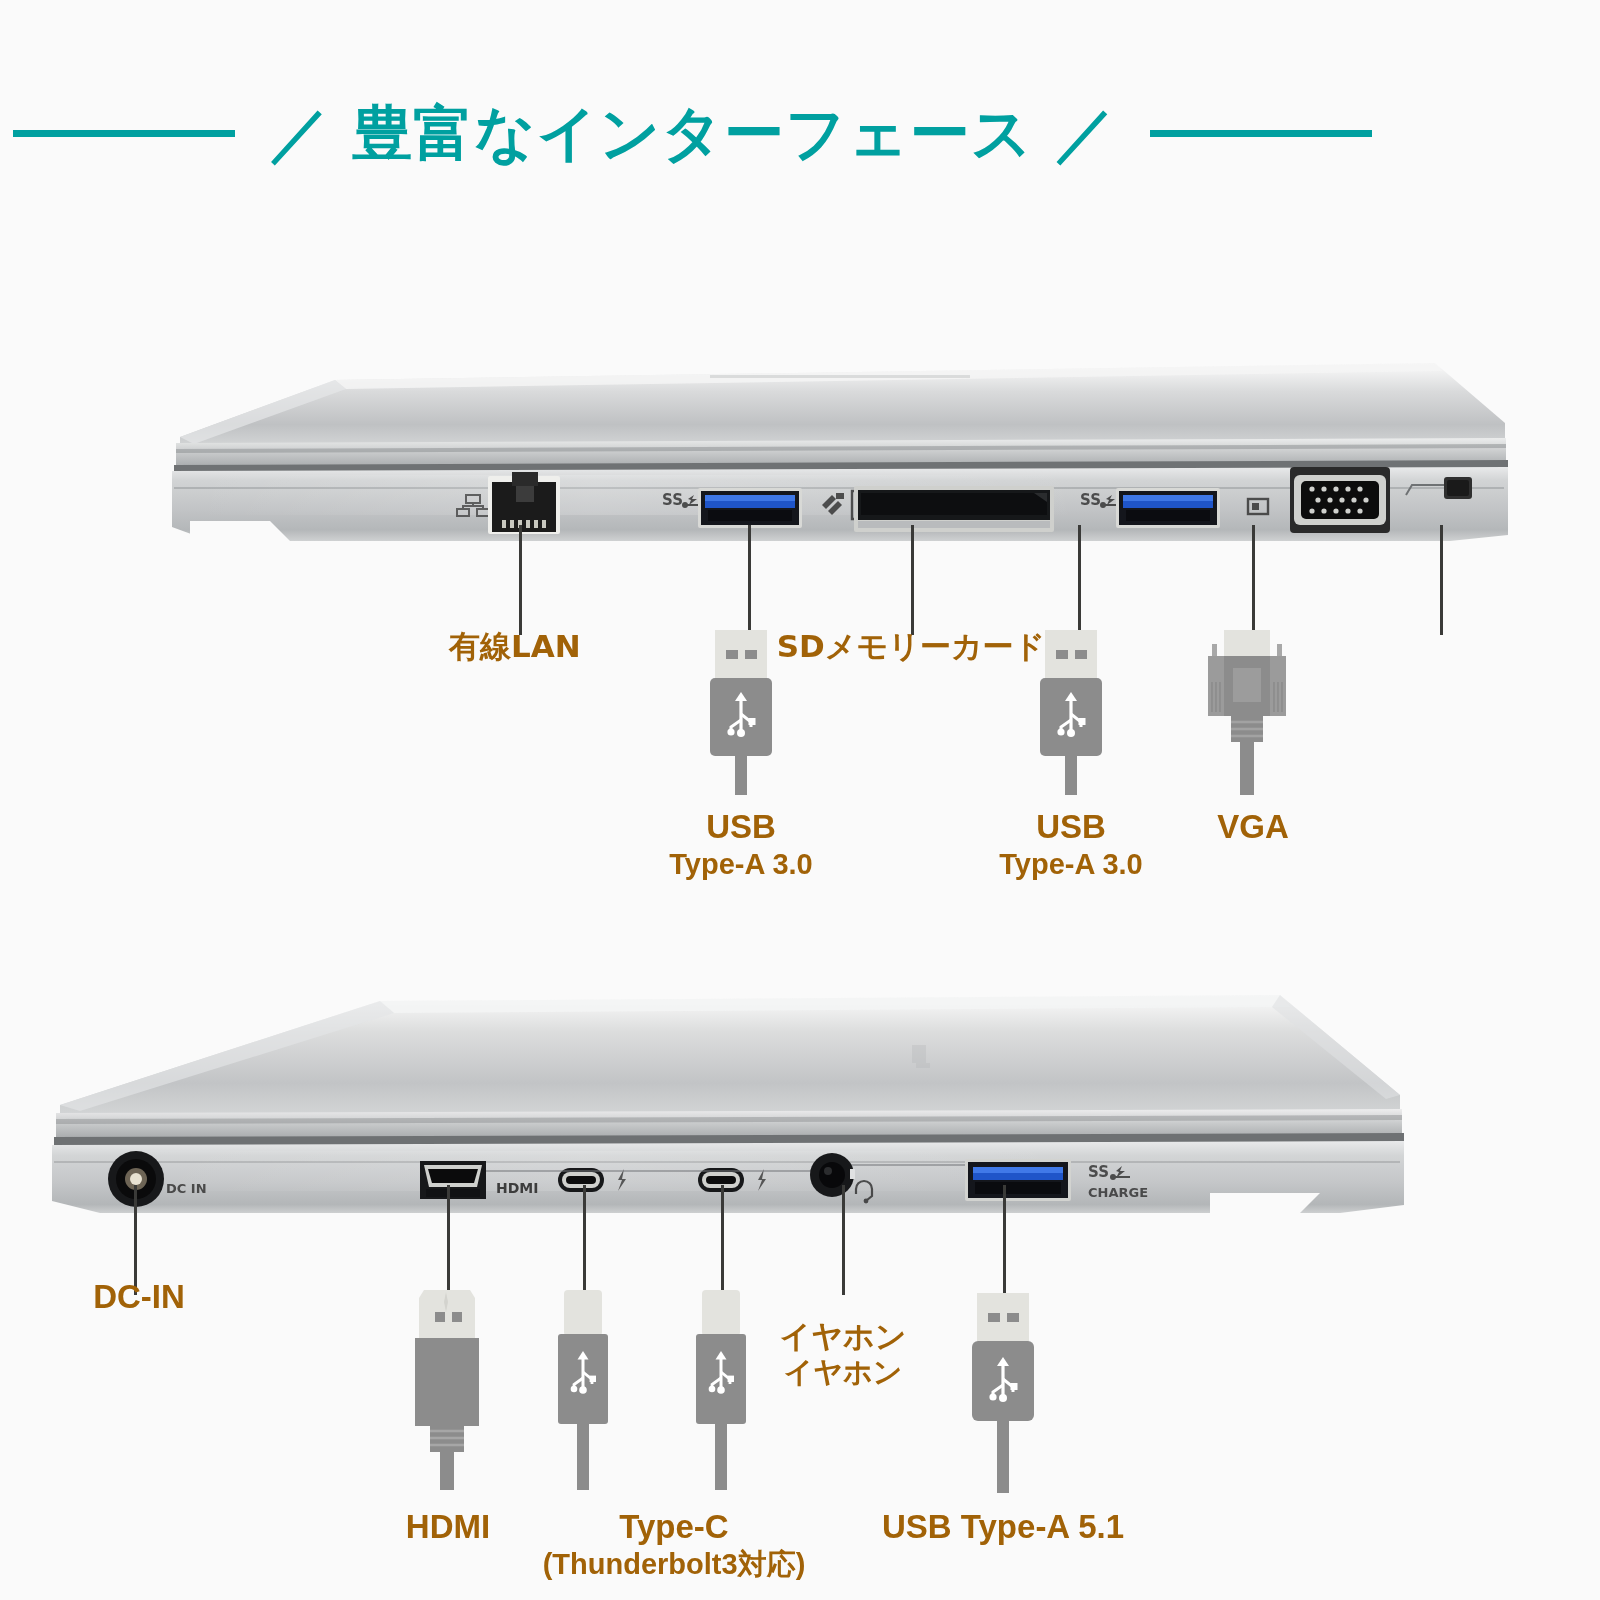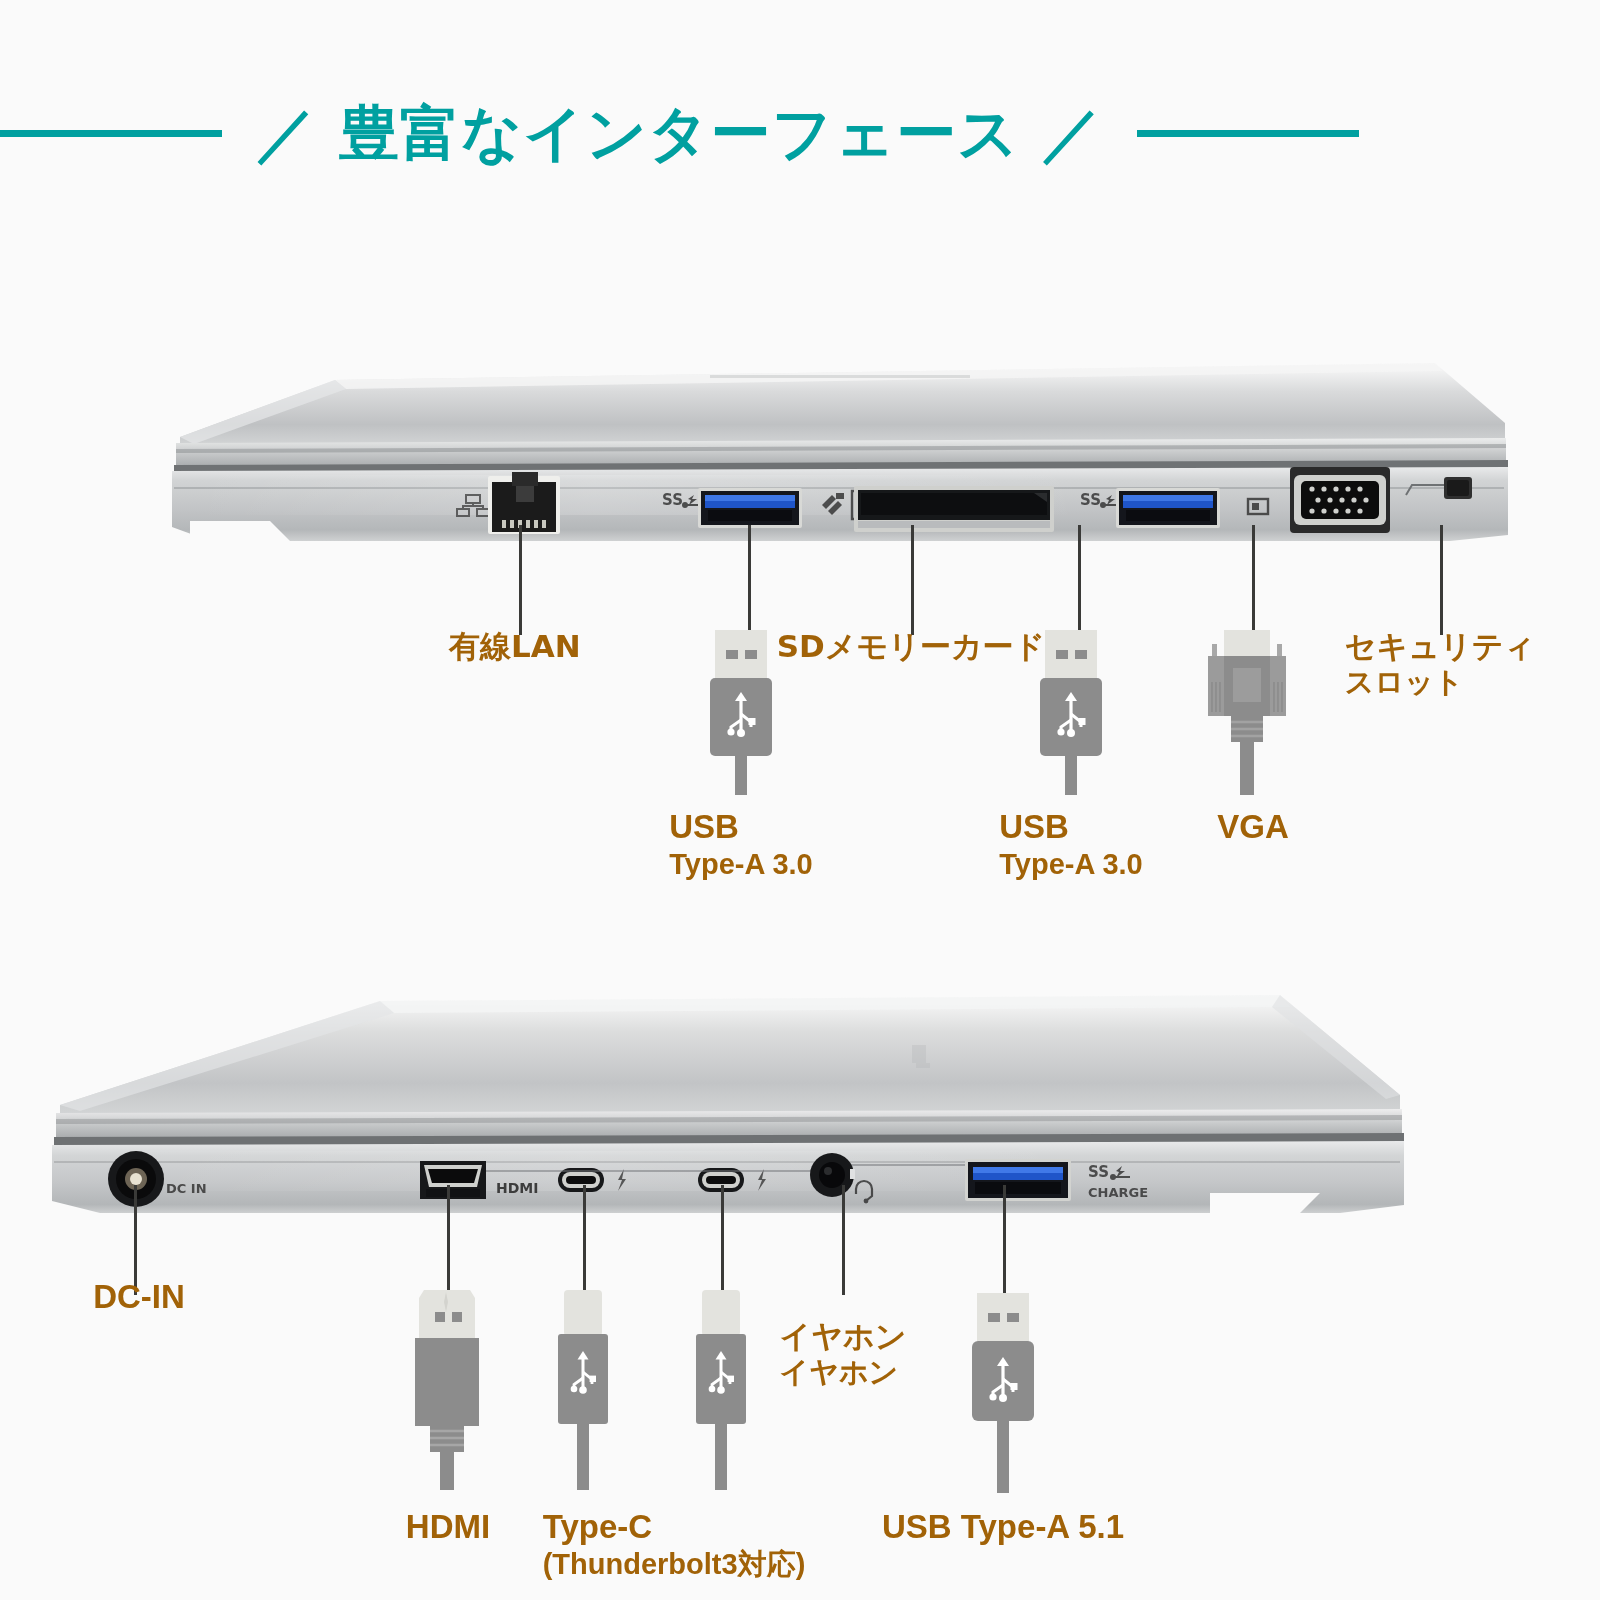--- a/index.html
+++ b/index.html
@@ -9,21 +9,21 @@
     background:#fafafa;
     font-family:"Liberation Sans","DejaVu Sans",sans-serif;
     overflow:hidden;
     position:relative;
   }
   .stage{position:absolute;left:0;top:0;width:1600px;height:1600px;}
 
   
   .title-row{
     position:absolute;left:0;top:88px;width:1372px;height:90px;
-    display:flex;align-items:center;justify-content:flex-start;gap:34px;
+    display:flex;align-items:center;justify-content:flex-end;gap:34px;
   }
   .rule{height:7px;background:#00a0a0;}
   .rule.left{width:222px;}
   .rule.right{width:222px;}
   .title-text{
     font-size:60px;font-weight:700;color:#00a0a0;
     letter-spacing:1px;white-space:nowrap;line-height:1;
     font-family:"DejaVu Sans","Liberation Sans",sans-serif;
   }
 
@@ -33,21 +33,21 @@
 
   
   .leader{position:absolute;width:3px;background:#3a3a38;}
 
   
   .lbl{
     position:absolute;color:#a16207;font-weight:700;
     font-size:31px;line-height:1.18;white-space:nowrap;
     font-family:"DejaVu Sans","Liberation Sans",sans-serif;
   }
-  .lbl.ctr{transform:translateX(-50%);text-align:left;}
+  .lbl.ctr{transform:translateX(-50%);text-align:center;}
   .lbl.lat{font-family:Liberation Sans, sans-serif;font-size:33px;}
   .lbl .sub{display:block;font-size:29px;}
 
   
   .conn{position:absolute;transform:translateX(-50%);}
   .conn svg{display:block;}
 </style>
 </head>
 <body>
 
@@ -277,24 +277,20 @@
   </div>
 
   <div class="lbl" style="left:449px;top:628px;">
     <span>有線LAN</span>
   </div>
 
   <div class="lbl ctr" style="left:911px;top:628px;">
     <span>SDメモリーカード</span>
   </div>
 
-  <div class="lbl ctr" style="left:1440px;top:628px;">
-    <span>セキュリティ</span>
-    <span class="sub">スロット</span>
-  </div>
 
   <div class="lbl ctr lat" style="left:741px;top:808px;">
     <span>USB</span>
     <span class="sub">Type-A 3.0</span>
   </div>
 
   <div class="lbl ctr lat" style="left:1071px;top:808px;">
     <span>USB</span>
     <span class="sub">Type-A 3.0</span>
   </div>

